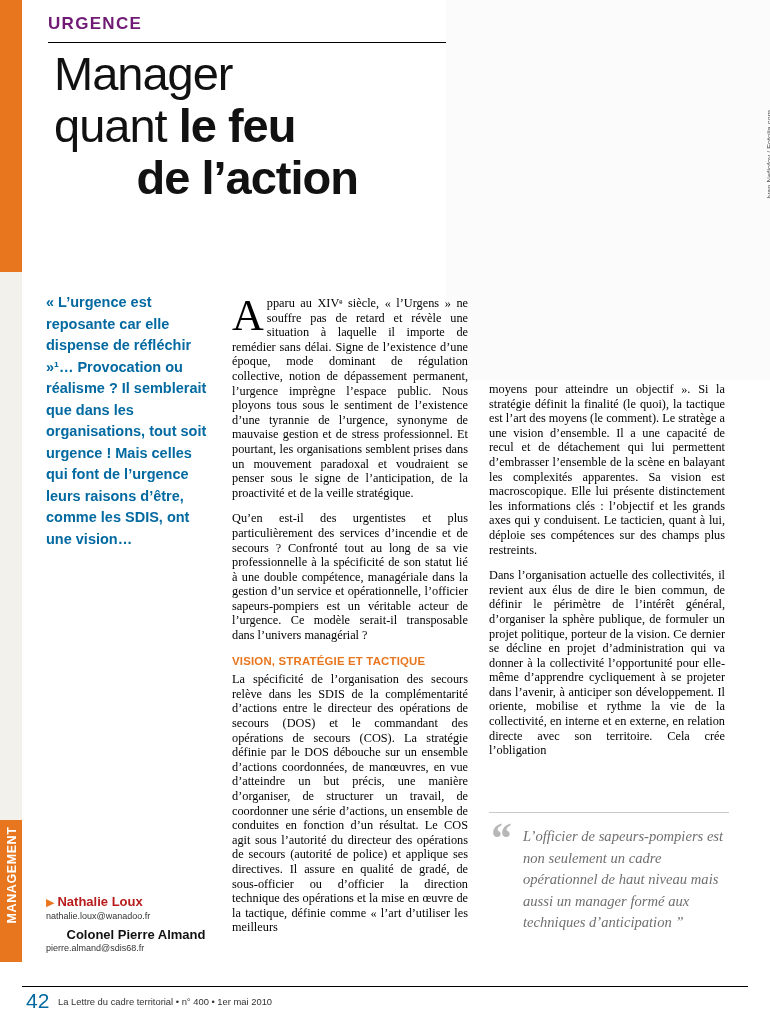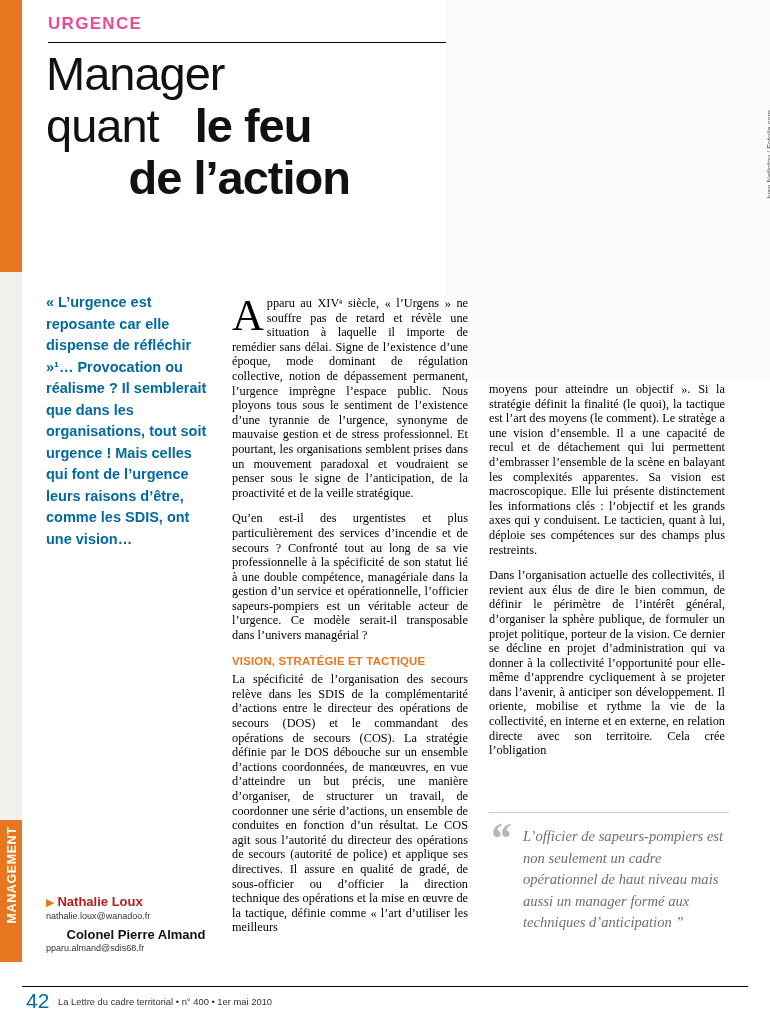--- a/index.html
+++ b/index.html
@@ -75,43 +75,43 @@
     width: 700px;
     height: 1px;
     background: #000;
   }
 
   
   .kicker {
     position: absolute;
     left: 48px;
     top: 14px;
-    color: #ec4899;
+    color: #701a75;
     font-family: "Liberation Sans", sans-serif;
     font-weight: bold;
     font-size: 17px;
     letter-spacing: 1.3px;
   }
 
   
   .headline {
     position: absolute;
-    left: 46px;
+    left: 54px;
     top: 48px;
     width: 400px;
     font-family: "Liberation Sans", sans-serif;
     font-size: 47px;
     line-height: 52px;
     color: #111;
     letter-spacing: -1px;
   }
   .headline .l1 { display:block; font-weight: normal; }
   .headline .l2 { display:block; font-weight: normal; }
   .headline .l3 { display:block; font-weight: bold; text-align: right; padding-right: 96px;}
-  .headline .b { font-weight: bold; margin-left: 24px; }
+  .headline .b { font-weight: bold; }
 
   
   .photo {
     position: absolute;
     left: 446px;
     top: 0;
     width: 324px;
     height: 380px;
     overflow: hidden;
     background: #e9e9e7;
@@ -360,21 +360,21 @@
   </div>
 
   <div class="lede">« L’urgence est reposante car elle dispense de réfléchir »¹… Provocation ou réalisme ? Il semblerait que dans les organisations, tout soit urgence ! Mais celles qui font de l’urgence leurs raisons d’être, comme les SDIS, ont une vision…</div>
 
   <div class="byline">
     <div>
       <span class="arrow">▶</span><span class="name">Nathalie Loux</span>
     </div>
     <div class="mail">nathalie.loux@wanadoo.fr</div>
     <div class="name2">Colonel Pierre Almand</div>
-    <div class="mail2">pparu.almand@sdis68.fr</div>
+    <div class="mail2">pierre.almand@sdis68.fr</div>
   </div>
 
   <div class="col col-1">
     <p><span class="dropcap">A</span><span>pparu au XIVᵉ siècle, « l’Urgens » ne souffre pas de retard et révèle une situation à laquelle il importe de remédier sans délai. Signe de l’existence d’une époque, mode dominant de régulation collective, notion de dépassement permanent, l’urgence imprègne l’espace public. Nous ployons tous sous le sentiment de l’existence d’une tyrannie de l’urgence, synonyme de mauvaise gestion et de stress professionnel. Et pourtant, les organisations semblent prises dans un mouvement paradoxal et voudraient se penser sous le signe de l’anticipation, de la proactivité et de la veille stratégique.</span></p>
     <p>Qu’en est-il des urgentistes et plus particulièrement des services d’incendie et de secours ? Confronté tout au long de sa vie professionnelle à la spécificité de son statut lié à une double compétence, managériale dans la gestion d’un service et opérationnelle, l’officier sapeurs-pompiers est un véritable acteur de l’urgence. Ce modèle serait-il transposable dans l’univers managérial ?</p>
     <div class="subhead">VISION, STRATÉGIE ET TACTIQUE</div>
     <p>La spécificité de l’organisation des secours relève dans les SDIS de la complémentarité d’actions entre le directeur des opérations de secours (DOS) et le commandant des opérations de secours (COS). La stratégie définie par le DOS débouche sur un ensemble d’actions coordonnées, de manœuvres, en vue d’atteindre un but précis, une manière d’organiser, de structurer un travail, de coordonner une série d’actions, un ensemble de conduites en fonction d’un résultat. Le COS agit sous l’autorité du directeur des opérations de secours (autorité de police) et applique ses directives. Il assure en qualité de gradé, de sous-officier ou d’officier la direction technique des opérations et la mise en œuvre de la tactique, définie comme « l’art d’utiliser les meilleurs</p>
   </div>
 
   <div class="col col-2">

